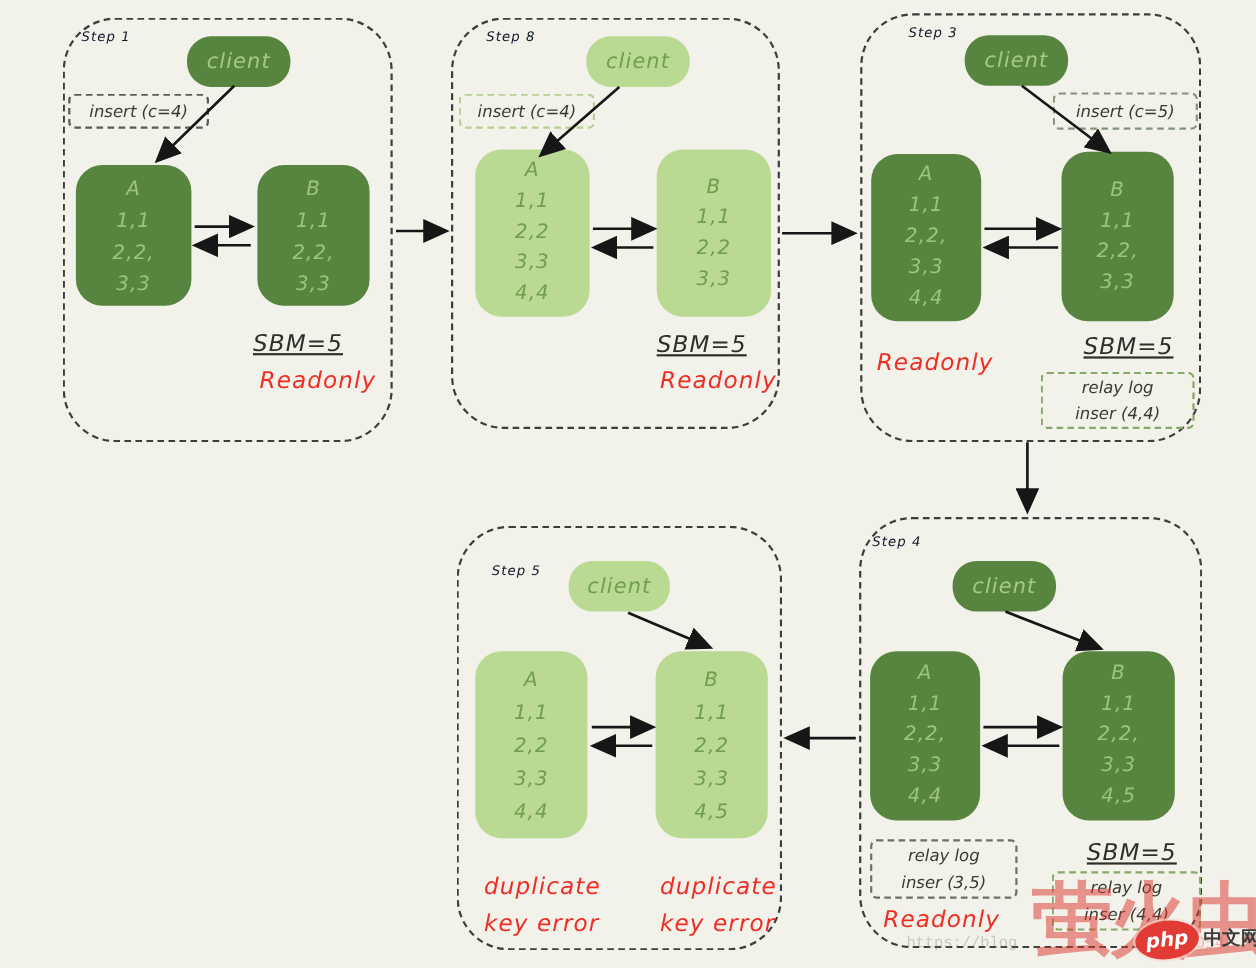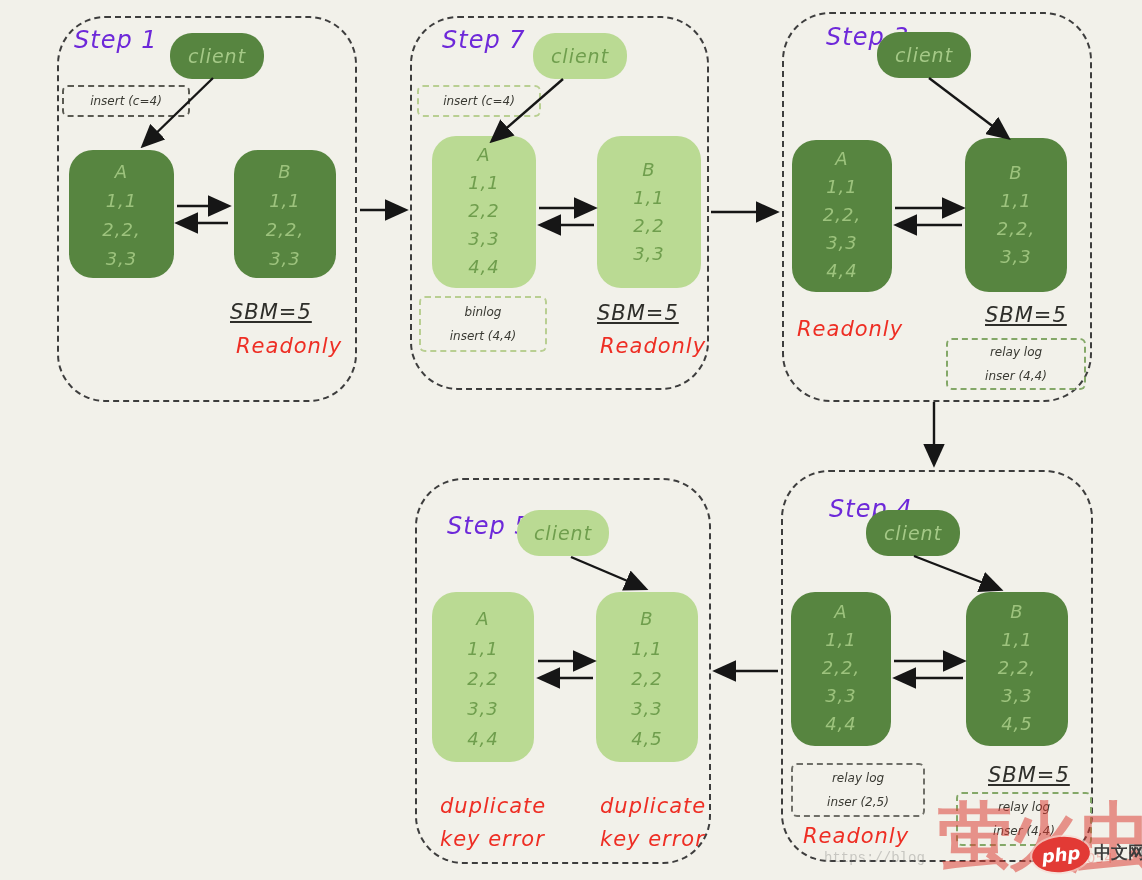--- a/index.html
+++ b/index.html
@@ -11,21 +11,21 @@
   }
   .canvas{position:relative;width:1142px;height:880px;font-style:italic;}
   .panel{
     position:absolute;
     border:2.5px dashed #3d3d3d;
     border-radius:48px;
     box-sizing:border-box;
   }
   .step-label{
     position:absolute;
-    font-size:24px;color:#6d28d9;letter-spacing:1px;
+    font-size:12px;color:#0f172a;letter-spacing:1px;
   }
   .client{
     position:absolute;
     border-radius:22px;
     display:flex;align-items:center;justify-content:center;
     font-size:19px;letter-spacing:1px;
   }
   .client.dark{background:#578540;color:#a5c987;}
   .client.light{background:#bada93;color:#6f9e4d;}
   .node{
@@ -37,21 +37,21 @@
   }
   .node.dark{background:#578540;color:#9dc37d;}
   .node.light{background:#bada93;color:#6f9e4d;}
   .node div{white-space:nowrap;}
   .note{
     position:absolute;
     border:2px dashed #5a5a52;
     border-radius:6px;
     box-sizing:border-box;
     display:flex;flex-direction:column;align-items:center;justify-content:center;
-    font-size:12px;color:#3a3a33;
+    font-size:15px;color:#3a3a33;
     line-height:24px;
   }
   .note.pale{border-color:#b9cf92;}
   .note.greenb{border-color:#84a868;}
   .note.grayb{border-color:#6f6f68;}
   .note.graygreen{border-color:#84927c;}
   .sbm{
     position:absolute;font-size:21px;color:#2e2e2a;letter-spacing:1px;text-decoration:underline;
   }
   .red-label{
@@ -100,46 +100,43 @@
   <div class="node dark" style="left:234px;top:150px;width:102px;height:128px;padding-top:7px;line-height:29px;">
     <div>B</div>
     <div>1,1</div>
     <div>2,2,</div>
     <div>3,3</div>
   </div>
   <div class="sbm" style="left:230px;top:300px;">SBM=5</div>
   <div class="red-label" style="left:236px;top:330px;">Readonly</div>
 
   <div class="panel" style="left:410px;top:16px;width:299px;height:374px;"></div>
-  <div class="step-label" style="left:442px;top:26px;">Step 7</div>
+  <div class="step-label" style="left:442px;top:26px;">Step 8</div>
   <div class="client light" style="left:533px;top:33px;width:94px;height:46px;">client</div>
   <div class="note pale" style="left:417px;top:85px;width:124px;height:32px;">insert (c=4)</div>
   <div class="node light" style="left:432px;top:136px;width:104px;height:152px;padding-top:5px;line-height:28px;">
     <div>A</div>
     <div>1,1</div>
     <div>2,2</div>
     <div>3,3</div>
     <div>4,4</div>
   </div>
   <div class="node light" style="left:597px;top:136px;width:104px;height:152px;padding-top:20px;line-height:28px;">
     <div>B</div>
     <div>1,1</div>
     <div>2,2</div>
     <div>3,3</div>
   </div>
-  <div class="note pale" style="left:419px;top:296px;width:128px;height:56px;">
-    <div>binlog</div>
-    <div>insert (4,4)</div>
-  </div>
   <div class="sbm" style="left:597px;top:301px;">SBM=5</div>
   <div class="red-label" style="left:600px;top:330px;">Readonly</div>
 
   <div class="panel" style="left:782px;top:12px;width:310px;height:390px;"></div>
   <div class="step-label" style="left:826px;top:23px;">Step 3</div>
   <div class="client dark" style="left:877px;top:32px;width:94px;height:46px;">client</div>
+  <div class="note graygreen" style="left:957px;top:84px;width:132px;height:34px;">insert (c=5)</div>
   <div class="node dark" style="left:792px;top:140px;width:100px;height:152px;padding-top:5px;line-height:28px;">
     <div>A</div>
     <div>1,1</div>
     <div>2,2,</div>
     <div>3,3</div>
     <div>4,4</div>
   </div>
   <div class="node dark" style="left:965px;top:138px;width:102px;height:154px;padding-top:21px;line-height:28px;">
     <div>B</div>
     <div>1,1</div>
@@ -147,39 +144,39 @@
     <div>3,3</div>
   </div>
   <div class="red-label" style="left:797px;top:313px;">Readonly</div>
   <div class="sbm" style="left:985px;top:303px;">SBM=5</div>
   <div class="note greenb" style="left:946px;top:338px;width:140px;height:52px;">
     <div>relay log</div>
     <div>inser (4,4)</div>
   </div>
 
   <div class="panel" style="left:781px;top:470px;width:312px;height:392px;"></div>
-  <div class="step-label" style="left:793px;top:495px;margin-left:36px;">Step 4</div>
+  <div class="step-label" style="left:793px;top:485px;">Step 4</div>
   <div class="client dark" style="left:866px;top:510px;width:94px;height:46px;">client</div>
   <div class="node dark" style="left:791px;top:592px;width:100px;height:154px;padding-top:6px;line-height:28px;">
     <div>A</div>
     <div>1,1</div>
     <div>2,2,</div>
     <div>3,3</div>
     <div>4,4</div>
   </div>
   <div class="node dark" style="left:966px;top:592px;width:102px;height:154px;padding-top:6px;line-height:28px;">
     <div>B</div>
     <div>1,1</div>
     <div>2,2,</div>
     <div>3,3</div>
     <div>4,5</div>
   </div>
   <div class="note grayb" style="left:791px;top:763px;width:134px;height:54px;">
     <div>relay log</div>
-    <div>inser (2,5)</div>
+    <div>inser (3,5)</div>
   </div>
   <div class="sbm" style="left:988px;top:763px;">SBM=5</div>
   <div class="note greenb" style="left:956px;top:792px;width:136px;height:54px;">
     <div>relay log</div>
     <div>inser (4,4)</div>
   </div>
   <div class="red-label" style="left:803px;top:820px;">Readonly</div>
 
   <div class="panel" style="left:415px;top:478px;width:296px;height:386px;"></div>
   <div class="step-label" style="left:447px;top:512px;">Step 5</div>

